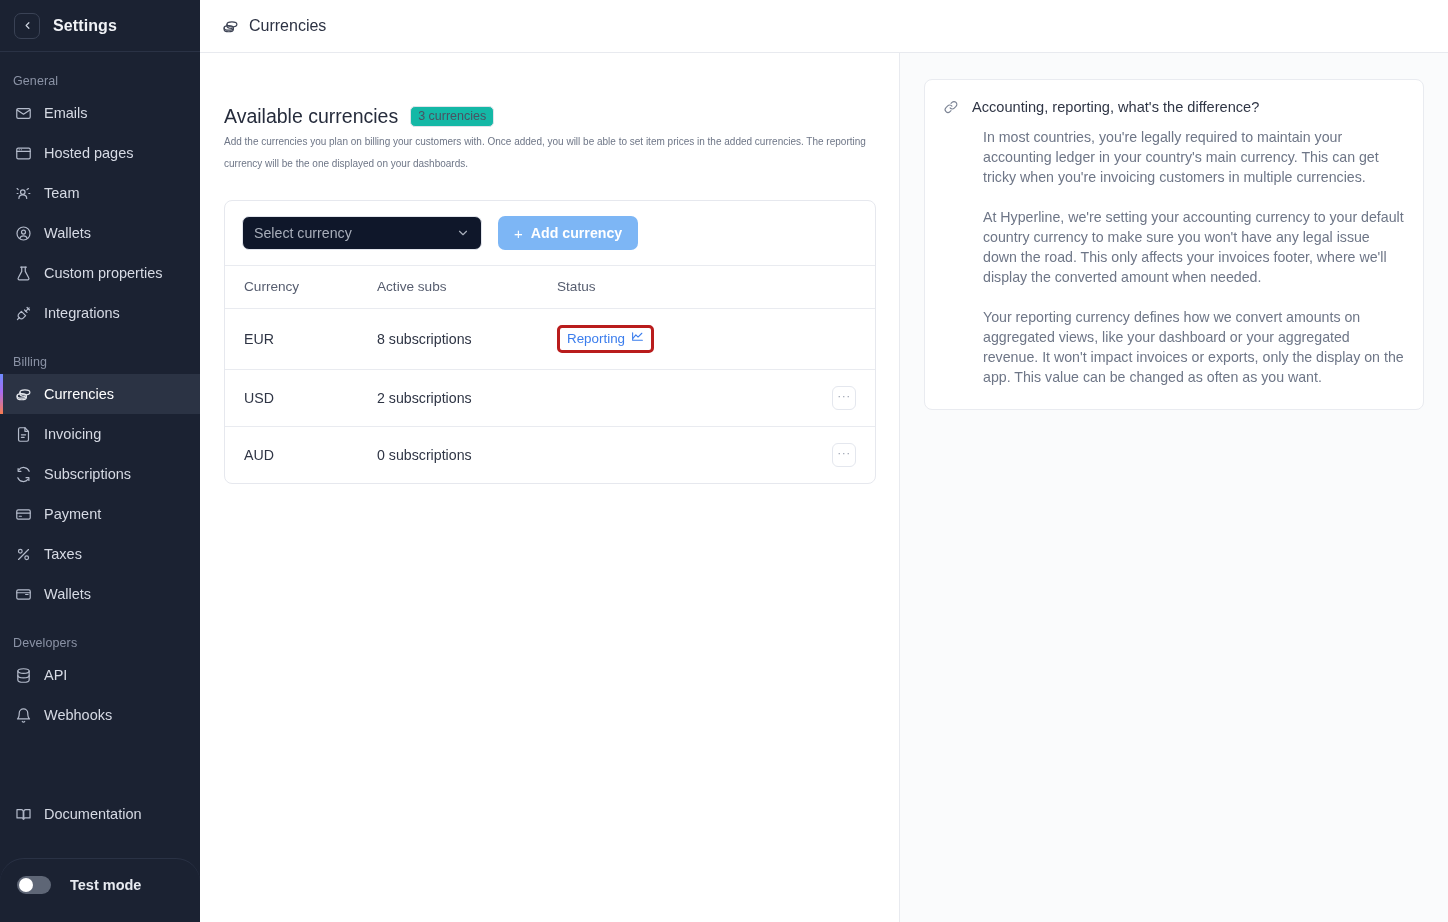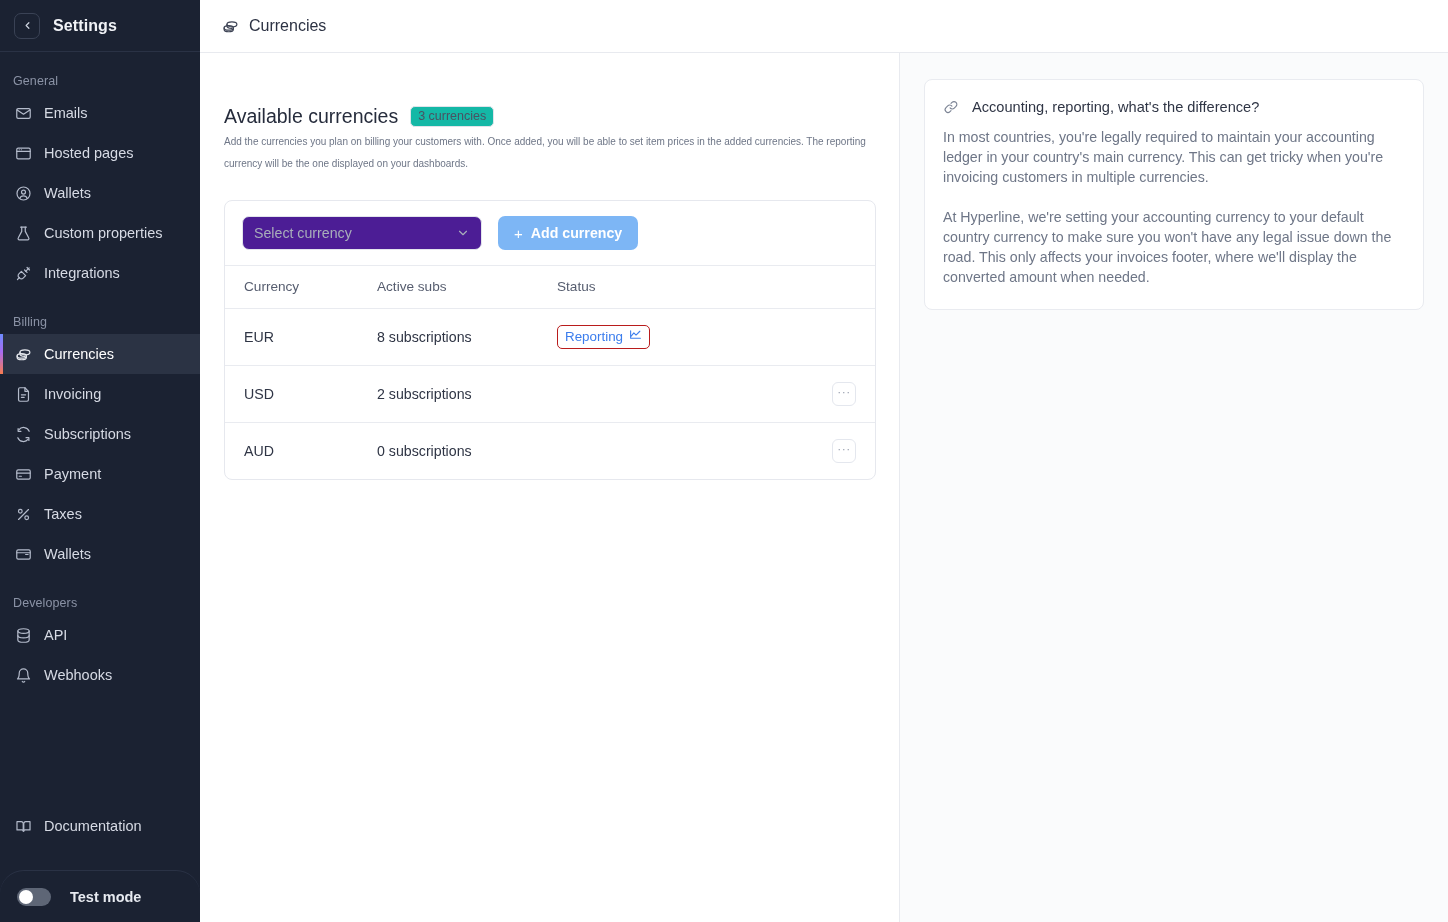--- a/index.html
+++ b/index.html
@@ -44,21 +44,21 @@
     gap: 12px; padding-left: 14px; position: relative;
     color: #d6dae4; font-size: 14.5px; cursor: pointer;
   }
   .sb-item .ic { width: 18px; height: 18px; display: flex; align-items: center; justify-content: center; color: #b4bbcb; flex: 0 0 18px; }
   .sb-item.active { background: #2b3344; color: #ffffff; }
   .sb-item.active .ic { color: #e6e9ef; }
   .sb-item.active::before {
     content: ""; position: absolute; left: 0; top: 0; bottom: 0; width: 3px;
     background: linear-gradient(180deg, #6d8cff 0%, #a86bf0 45%, #f97b4f 100%);
   }
-  .sb-bottom { padding-bottom: 0; }
+  .sb-bottom { padding-bottom: 12px; }
   .sb-doc { height: 40px; margin-bottom: 24px; }
   .sb-foot {
     border-top: 1px solid #2a3245;
     height: 52px; display: flex; align-items: center; gap: 19px; padding-left: 17px; border-radius: 24px;
   }
   .toggle {
     width: 34px; height: 18px; border-radius: 10px; background: #5e6676;
     position: relative; cursor: pointer; flex: 0 0 34px;
   }
   .toggle .knob {
@@ -99,21 +99,21 @@
     border: 1px solid #e6e8ee; border-radius: 8px; background: #fff;
     overflow: hidden;
   }
   .card-top {
     padding: 15px 17px; display: flex; align-items: center; gap: 16px;
     border-bottom: 1px solid #e9ebf0;
   }
   .select {
     width: 240px; height: 34px; border: 1px solid #e2e5ec; border-radius: 7px;
     display: flex; align-items: center; justify-content: space-between;
-    padding: 0 11px; background: #4c1d95; cursor: pointer;
+    padding: 0 11px; background: #0f172a; cursor: pointer;
   }
   .select .ph { color: #a8aeba; font-size: 14.2px; }
   .select .chev { color: #a8aeba; display: flex; }
   .btn-add {
     height: 34px; border: none; border-radius: 7px;
     background: #7db6f5; color: #fff; font-size: 14.2px; font-weight: 700;
     padding: 0 16px; display: flex; align-items: center; gap: 8px; cursor: pointer;
     font-family: inherit;
   }
   .btn-add .plus { font-size: 15px; font-weight: 400; line-height: 1; }
@@ -128,21 +128,21 @@
     vertical-align: middle;
   }
   tbody tr:last-child td { border-bottom: none; }
   .col-cur { width: 152px; padding-left: 19px !important; }
   .col-sub { width: 180px; }
   .col-sta { }
   .col-act { width: 60px; text-align: right; padding-right: 19px !important; }
 
   .badge-reporting {
     display: inline-flex; align-items: center; gap: 6px;
-    border: 1px solid #b91c1c; border-radius: 5px; background: #fff;
+    border: 3px solid #b91c1c; border-radius: 5px; background: #fff;
     color: #3b7ded; font-size: 13.4px; padding: 2px 7px 3px; line-height: 1.3;
   }
   .kebab {
     width: 24px; height: 24px; border: 1px solid #e4e7ee; border-radius: 6px;
     background: #fff; display: inline-flex; align-items: center; justify-content: center;
     color: #9aa1b0; font-size: 12px; cursor: pointer; letter-spacing: .5px;
     line-height: 1; padding-bottom: 5px;
   }
 
   
@@ -153,21 +153,21 @@
   .info-card {
     background: #fff; border: 1px solid #e9ebf0; border-radius: 8px;
     padding: 19px 18px 22px 18px;
   }
   .info-head {
     display: flex; align-items: center; gap: 13px; margin-bottom: 12px;
   }
   .info-head .ic { color: #7b8394; display: flex; }
   .info-title { font-size: 14.6px; color: #2f3545; }
   .info-p {
-    font-size: 14.2px; line-height: 20px; color: #6e7687; margin-bottom: 20px;
+    font-size: 14.2px; line-height: 20px; color: #6e7687; margin-bottom: 20px; margin-left: 40px;
   }
   .info-p:last-child { margin-bottom: 0; }
 </style>
 </head>
 <body>
 
 <div class="app">
 
   <aside class="sidebar">
     <div class="sb-head">
@@ -198,20 +198,30 @@
         <span class="ic">
           <svg width="17" height="17" viewBox="0 0 24 24" fill="none" stroke="currentColor" stroke-width="1.7" stroke-linecap="round" stroke-linejoin="round">
               <rect x="2.5" y="4.5" width="19" height="15" rx="2"></rect>
               <path d="M2.5 9h19"></path>
               <path d="M6 6.7h.01M9 6.7h.01"></path>
             </svg>
         </span>
         <span>Hosted pages</span>
       </div>
 
+      <div class="sb-item">
+        <span class="ic">
+          <svg width="17" height="17" viewBox="0 0 24 24" fill="none" stroke="currentColor" stroke-width="1.7" stroke-linecap="round" stroke-linejoin="round">
+              <circle cx="11" cy="10" r="3.2"></circle>
+              <path d="M5.5 19c0-3 2.5-5 5.5-5s5.5 2 5.5 5"></path>
+              <path d="M17 6.5l2-1.5M4.5 6.5 3 5M19.5 12h1.5M3 12h1.2"></path>
+            </svg>
+        </span>
+        <span>Team</span>
+      </div>
 
       <div class="sb-item">
         <span class="ic">
           <svg width="17" height="17" viewBox="0 0 24 24" fill="none" stroke="currentColor" stroke-width="1.7" stroke-linecap="round" stroke-linejoin="round">
               <circle cx="12" cy="12" r="9.2"></circle>
               <circle cx="12" cy="10" r="2.8"></circle>
               <path d="M6.7 19c.8-2.4 2.8-3.6 5.3-3.6s4.5 1.2 5.3 3.6"></path>
             </svg>
         </span>
         <span>Wallets</span>
@@ -445,18 +455,19 @@
             <span class="ic">
               <svg width="16" height="16" viewBox="0 0 24 24" fill="none" stroke="currentColor" stroke-width="1.7" stroke-linecap="round" stroke-linejoin="round">
                   <path d="M10.6 13.4a4.2 4.2 0 0 0 6.3.4l2.6-2.6a4.2 4.2 0 0 0-6-6L12 6.7"></path>
                   <path d="M13.4 10.6a4.2 4.2 0 0 0-6.3-.4l-2.6 2.6a4.2 4.2 0 0 0 6 6L12 17.3"></path>
                 </svg>
             </span>
             <div class="info-title">Accounting, reporting, what's the difference?</div>
           </div>
           <p class="info-p">In most countries, you're legally required to maintain your accounting ledger in your country's main currency. This can get tricky when you're invoicing customers in multiple currencies.</p>
           <p class="info-p">At Hyperline, we're setting your accounting currency to your default country currency to make sure you won't have any legal issue down the road. This only affects your invoices footer, where we'll display the converted amount when needed.</p>
+          <p class="info-p">Your reporting currency defines how we convert amounts on aggregated views, like your dashboard or your aggregated revenue. It won't impact invoices or exports, only the display on the app. This value can be changed as often as you want.</p>
         </div>
       </aside>
 
     </div>
   </div>
 </div>
 
 </body></html>

